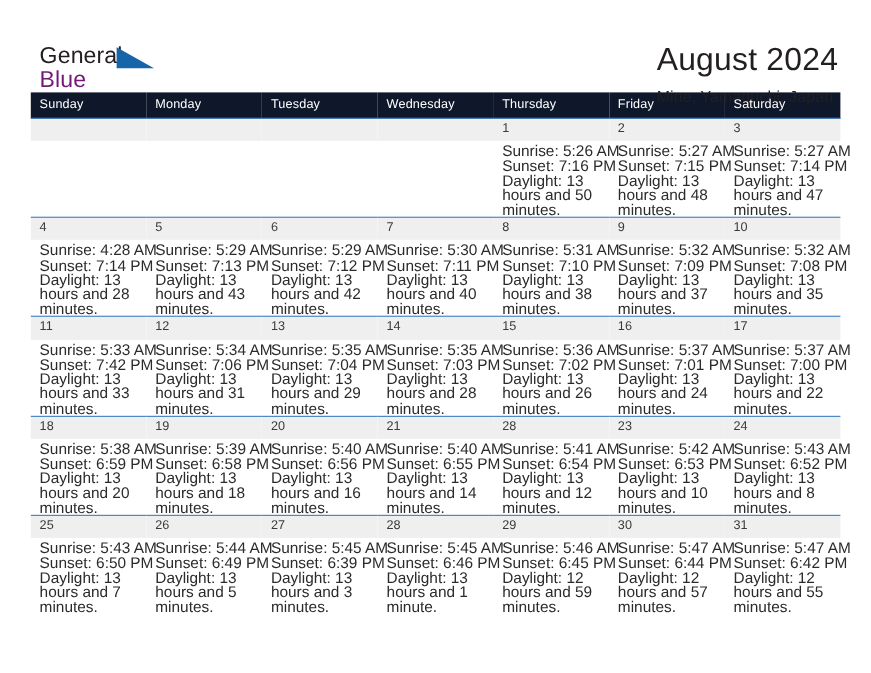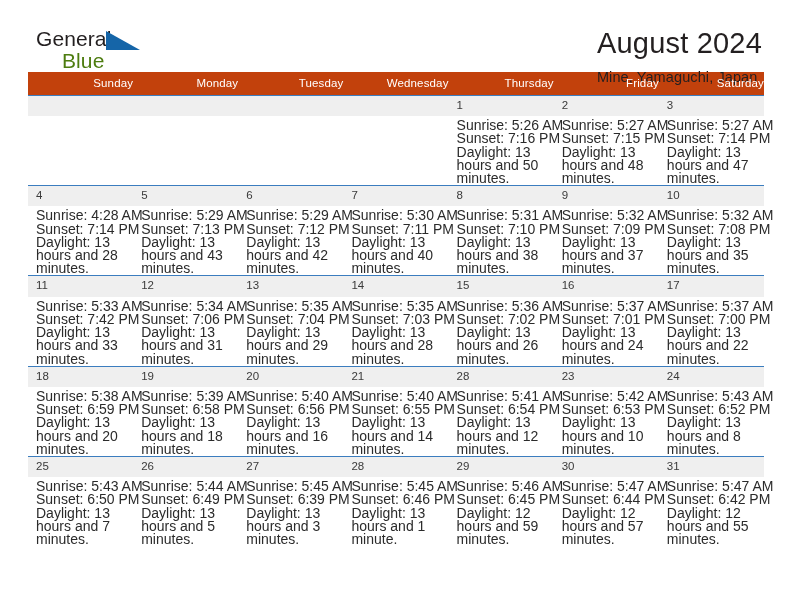--- a/index.html
+++ b/index.html
@@ -12,21 +12,21 @@
     height: 612px;
     font-family: "Liberation Sans", sans-serif;
     color: #231f20;
     overflow: hidden;
   }
   .page {
     position: relative;
     width: 792px;
     height: 520px;
     box-sizing: border-box;
-    padding: 0 28px;
+    padding: 12px 28px;
   }
 
   
   .masthead {
     display: flex;
     align-items: flex-start;
     justify-content: space-between;
     padding-top: 28px;
     height: 72px;
     box-sizing: border-box;
@@ -39,24 +39,23 @@
     user-select: none;
   }
   .brand-general {
     font-size: 21px;
     color: #231f20;
     letter-spacing: .1px;
     display: inline-block;
   }
   .brand-blue {
     font-size: 21px;
-    color: #4d7c0f;
+    color: #701a75;
     display: block;
     margin-top: 1px;
-    margin-left: 26px;
     letter-spacing: .1px;
   }
   .brand-triangle {
     position: absolute;
     left: 78px;
     top: 3px;
     width: 0;
     height: 0;
     border-left: 34px solid #1565a8;
     border-top: 19px solid transparent;
@@ -80,25 +79,25 @@
     letter-spacing: .1px;
   }
 
   
   .calendar {
     width: 736px;
     border-collapse: collapse;
     table-layout: fixed;
   }
   .calendar th {
-    background: #c2410c;
+    background: #0f172a;
     color: #ffffff;
     font-size: 11.5px;
     font-weight: normal;
-    text-align: right;
+    text-align: left;
     padding: 5px 0 6px 8px;
     letter-spacing: .15px;
   }
   .calendar td {
     width: 105.14px;
     height: 89px;
     vertical-align: top;
     padding: 0;
     border-top: 1px solid #3b7dbf;
     background: #ffffff;

